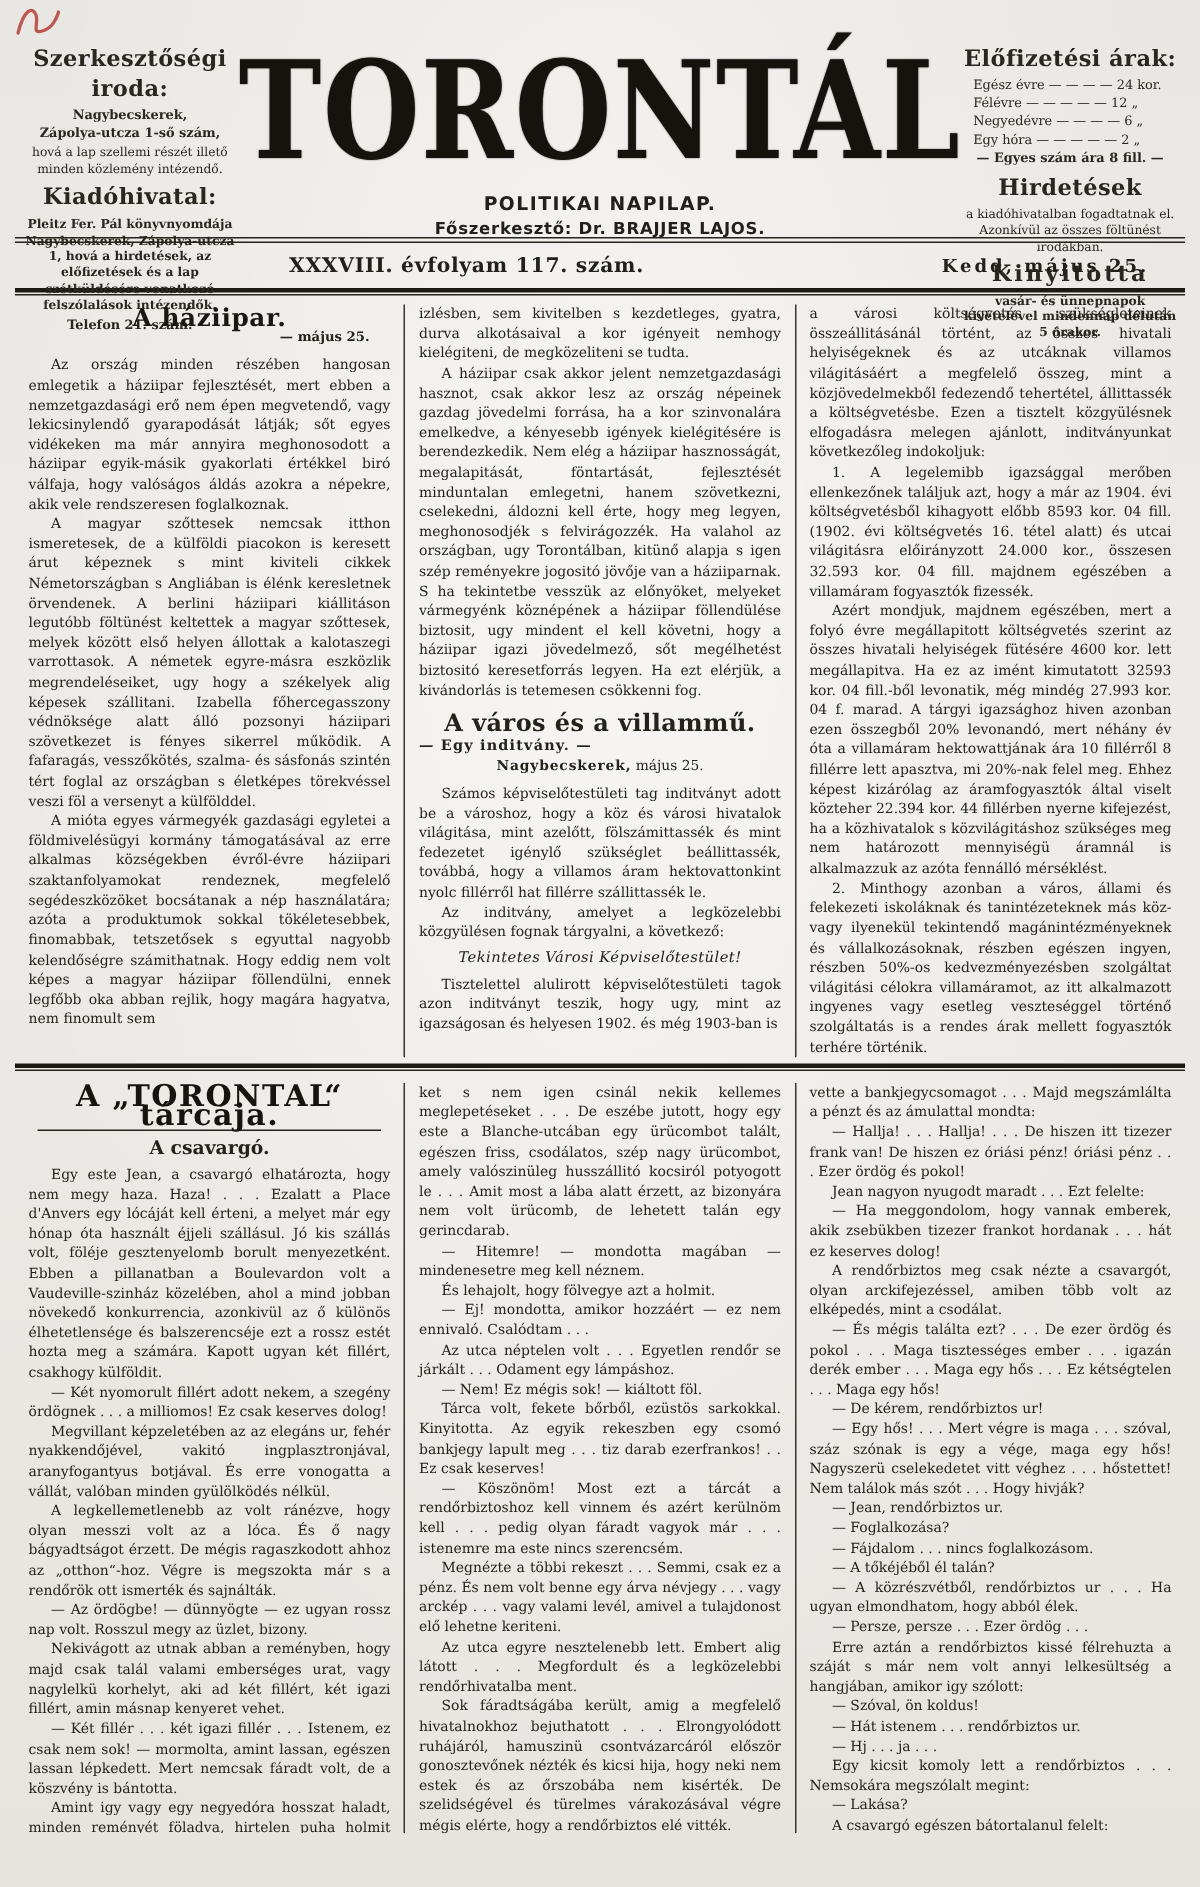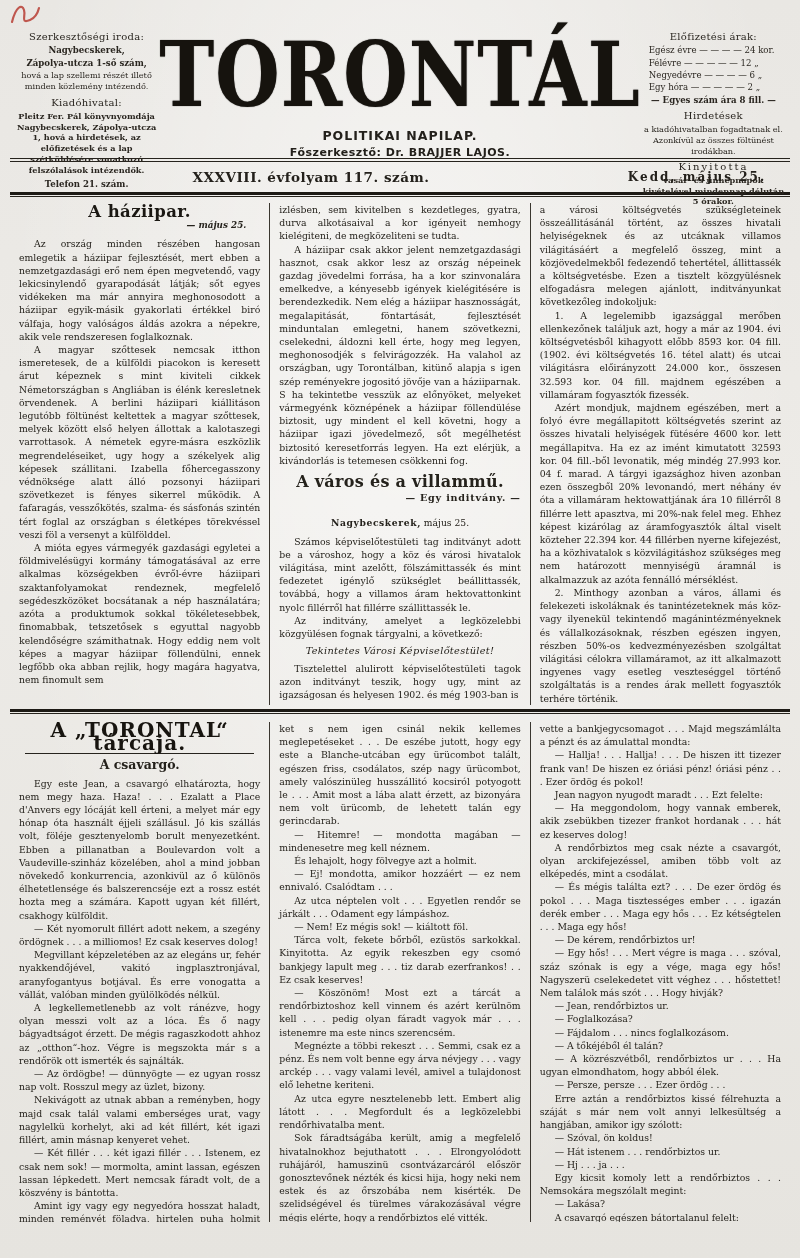--- a/index.html
+++ b/index.html
@@ -13,21 +13,21 @@
       radial-gradient(ellipse at 50% 30%, rgba(255,255,255,.55), rgba(0,0,0,0) 70%),
       linear-gradient(180deg, #e9e7e3 0%, #edebe7 40%, #e6e4df 100%);
     color: #23201b;
     overflow: hidden;
   }
   .red-mark { position:absolute; top:2px; left:8px; opacity:.8; }
 
   
   .masthead-row { display:flex; padding: 30px 14px 0 14px; height: 158px; }
   .hbox { width: 178px; text-align:center; font-size: 8.6px; line-height: 1.32; color:#2a2620; }
-  .hbox .box-title { font-size: 10px; font-weight: normal; letter-spacing:.3px; margin-bottom: 2px; }
+  .hbox .box-title { font-size: 15px; font-weight: bold; letter-spacing:.3px; margin-bottom: 2px; }
   .hbox .b { font-weight: bold; }
   .hbox p { margin: 1px 0; }
   .hbox .small { font-size: 8.2px; }
   .masthead-center { flex: 1; text-align: center; padding-top: 2px; }
   .nameplate {
     font-weight: bold; font-size: 74px; line-height: .95;
     letter-spacing: 1px; color: #16130e;
     transform: scaleY(1.22); transform-origin: top center;
     text-shadow: 0 0 1px rgba(0,0,0,.65);
     white-space: nowrap;
@@ -50,23 +50,23 @@
   .col { flex:1 1 0; padding: 0 9px; border-right: 1px solid #3a362f; overflow:hidden;
          font-size: 9.3px; line-height: 13.2px; text-align: justify; color:#25221c; }
   .col.last { border-right: none; }
   .main-cols { height: 508px; }
   .feuilleton { height: 506px; }
 
   .para { text-indent: 15px; margin: 0; }
   .para.flush { text-indent: 0; }
 
   h2.headline { text-align:center; font-size: 16.5px; letter-spacing:.4px; margin: 2px 0 1px; color:#1b1813; }
-  .art-date { text-align:right; font-size: 8.8px; padding-right: 14px; margin: 0 0 5px; font-weight: bold; font-style: italic; }
+  .art-date { text-align:right; font-size: 8.8px; padding-right: 14px; margin: 0 0 5px; font-weight: bold; }
   h2.headline2 { text-align:center; font-size: 16px; letter-spacing:.3px; margin: 8px 0 3px; }
-  .subhead { text-align:right; font-weight:bold; font-size: 9.6px; letter-spacing: .8px; margin-bottom: 12px; }
+  .subhead { text-align:left; font-weight:bold; font-size: 9.6px; letter-spacing: .8px; margin-bottom: 0; }
   .place-date { text-align:center; font-size: 9.2px; margin-bottom: 5px; }
   .place-date .place { font-weight: bold; letter-spacing:.6px; }
   .salutation { font-style: italic; text-align:center; font-size: 9.8px; margin: 4px 0; letter-spacing:.3px; }
 
   .feu-title { text-align:center; font-size: 20px; font-weight:bold; letter-spacing: 1px; margin: 2px 0 0; color:#17140f; }
   .feu-title-rule { border-top: 1.5px solid #26231d; margin: 3px 6px 4px; }
   .story-title { text-align:center; font-size: 12.5px; font-weight:bold; margin: 2px 0 5px; }
 
   .section-divider { margin-top: 4px; margin-bottom: 2px; }
 </style>

